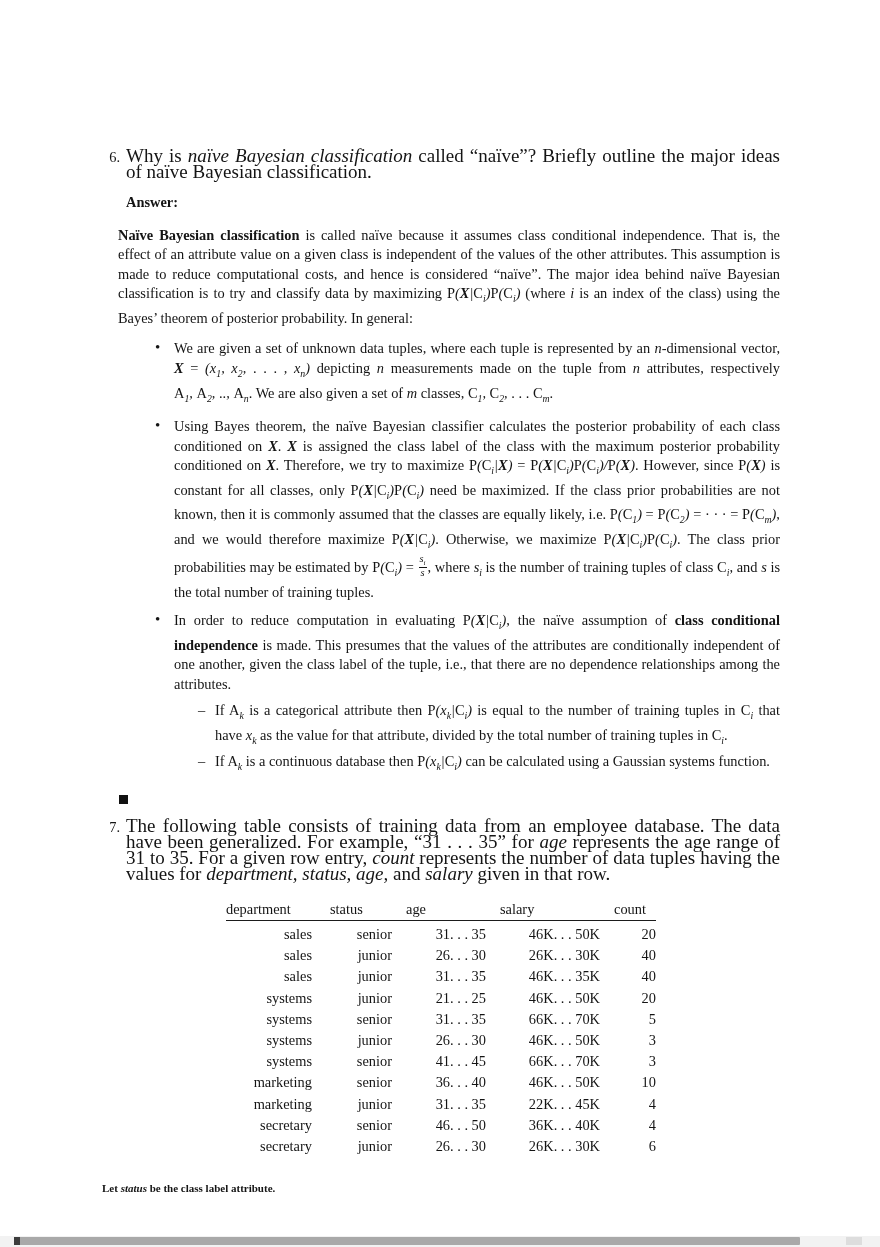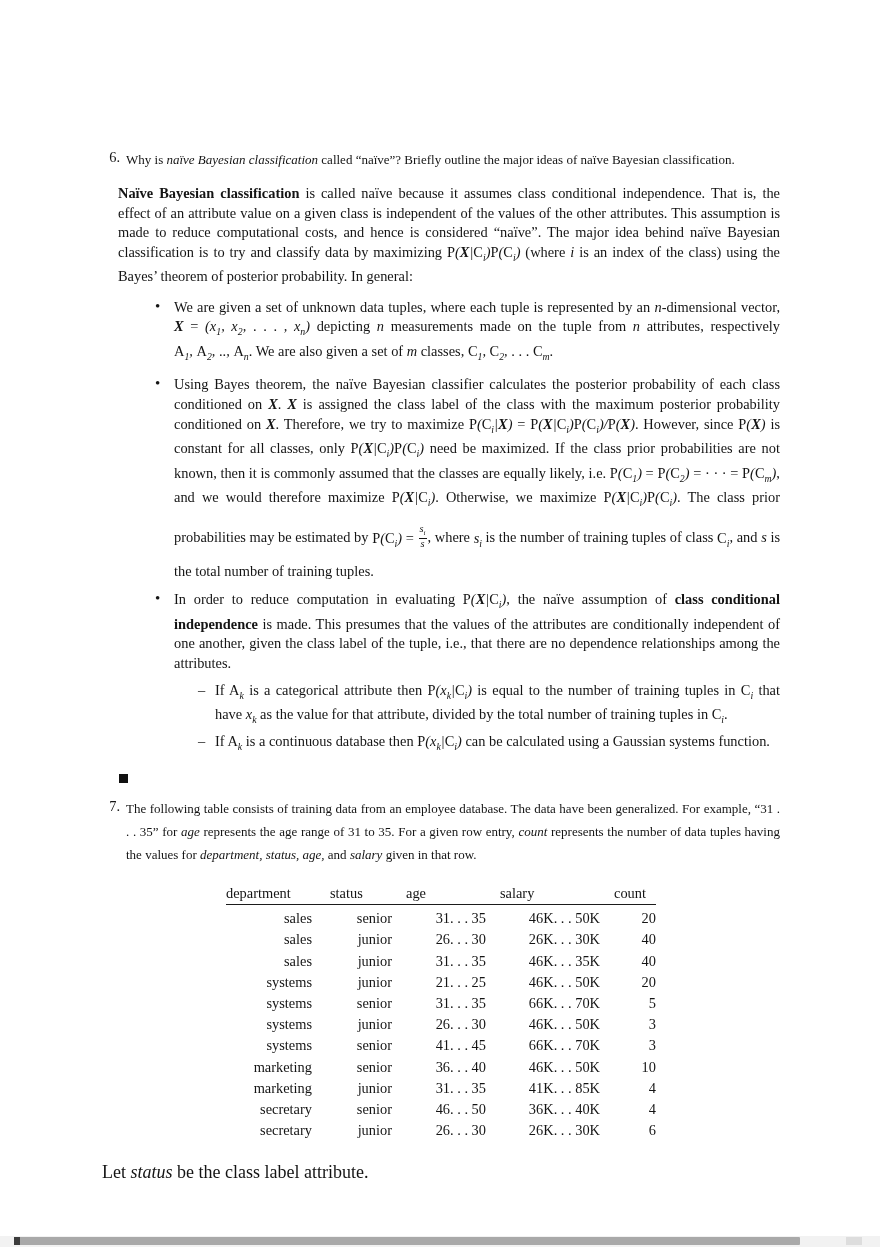--- a/index.html
+++ b/index.html
@@ -41,22 +41,22 @@
   .qnum {
     position: absolute;
     left: 0;
     top: 0;
     width: 18px;
     text-align: right;
     font-size: 14.4px;
     line-height: 19.6px;
   }
   .qbody {
-    font-size: 13px;
-    line-height: 23px;
+    font-size: 19px;
+    line-height: 16px;
     text-align: justify;
   }
 
   p.para {
     margin: 0 0 0 0;
     font-size: 14.4px;
     line-height: 19.6px;
     text-align: justify;
   }
   p.spaced { margin-top: 13px; }
@@ -76,21 +76,21 @@
     font-size: 68%;
     font-style: italic;
   }
   .frac {
     display: inline-block;
     vertical-align: -0.42em;
     text-align: center;
     font-size: 0.72em;
     line-height: 1.05;
     font-style: italic;
-    margin: 12px 1px;
+    margin: 0 1px;
   }
   .frac .num { display: block; border-bottom: 1px solid #141414; padding: 0 1px; }
   .frac .den { display: block; padding: 0 1px; }
 
   
   ul.blist {
     list-style: none;
     margin: 11px 0 0 0;
     padding: 0 0 0 0;
   }
@@ -172,22 +172,23 @@
   table.dtable tbody tr:first-child td { padding-top: 4px; }
   .c-dept   { width: 86px; padding-right: 18px !important; }
   .c-status { width: 62px; padding-right: 14px !important; }
   .c-age    { width: 80px; padding-right: 14px !important; }
   .c-salary { width: 100px; padding-right: 14px !important; }
   .c-count  { width: 42px; }
   th.c-dept, th.c-status, th.c-age, th.c-salary, th.c-count { padding-bottom: 3px; }
 
   .closing {
     margin-top: 22px;
-    font-size: 18px;
-    line-height: 19.6px;
+    font-size: 11px;
+    line-height: 19.6px;
+    font-weight: bold;
   }
 
   
   .hscrollbar {
     position: absolute;
     left: 0;
     bottom: 0;
     width: 880px;
     height: 11px;
     background: #f2f2f2;
@@ -224,20 +225,21 @@
 <div class="page">
   <div class="content">
 
     <div class="qitem">
       <div class="qnum">6.</div>
       <div class="qbody">
         <span>Why is </span><span class="ital">naïve Bayesian classification</span><span> called “naïve”? Briefly outline the major ideas of naïve Bayesian classification.</span>
       </div>
     </div>
 
+    <p class="para spaced bold" style="margin-left:24px;">Answer:</p>
 
     <p class="para spaced" style="margin-left:16px;">
       <span class="bold">Naïve Bayesian classification</span><span> is called naïve because it assumes class conditional independence. That is, the effect of an attribute value on a given class is independent of the values of the other attributes. This assumption is made to reduce computational costs, and hence is considered “naïve”. The major idea behind naïve Bayesian classification is to try and classify data by maximizing </span><span class="math"><span class="up">P</span>(<span class="mbf">X</span>|<span class="up">C</span><sub>i</sub>)<span class="up">P</span>(<span class="up">C</span><sub>i</sub>)</span><span> (where </span><span class="ital">i</span><span> is an index of the class) using the Bayes’ theorem of posterior probability. In general:</span>
     </p>
 
     <ul class="blist" style="margin-left:24px;">
 
       <li>
         <span class="bullet">•</span>
         <span>We are given a set of unknown data tuples, where each tuple is represented by an </span><span class="ital">n</span><span>-dimensional vector, </span><span class="math"><span class="mbf">X</span> <span class="up">=</span> (x<sub>1</sub>, x<sub>2</sub>, <span class="up">. . .</span> , x<sub>n</sub>)</span><span> depicting </span><span class="ital">n</span><span> measurements made on the tuple from </span><span class="ital">n</span><span> attributes, respectively </span><span class="math"><span class="up">A</span><sub>1</sub>, <span class="up">A</span><sub>2</sub>, <span class="up">..</span>, <span class="up">A</span><sub>n</sub></span><span>. We are also given a set of </span><span class="ital">m</span><span> classes, </span><span class="math"><span class="up">C</span><sub>1</sub>, <span class="up">C</span><sub>2</sub>, <span class="up">. . .</span> <span class="up">C</span><sub>m</sub></span><span>.</span>
@@ -341,21 +343,21 @@
             <td class="c-dept">marketing</td>
             <td class="c-status">senior</td>
             <td class="c-age">36. . . 40</td>
             <td class="c-salary">46K. . . 50K</td>
             <td class="c-count">10</td>
           </tr>
           <tr>
             <td class="c-dept">marketing</td>
             <td class="c-status">junior</td>
             <td class="c-age">31. . . 35</td>
-            <td class="c-salary">41K. . . 85K</td>
+            <td class="c-salary">22K. . . 45K</td>
             <td class="c-count">4</td>
           </tr>
           <tr>
             <td class="c-dept">secretary</td>
             <td class="c-status">senior</td>
             <td class="c-age">46. . . 50</td>
             <td class="c-salary">36K. . . 40K</td>
             <td class="c-count">4</td>
           </tr>
           <tr>

